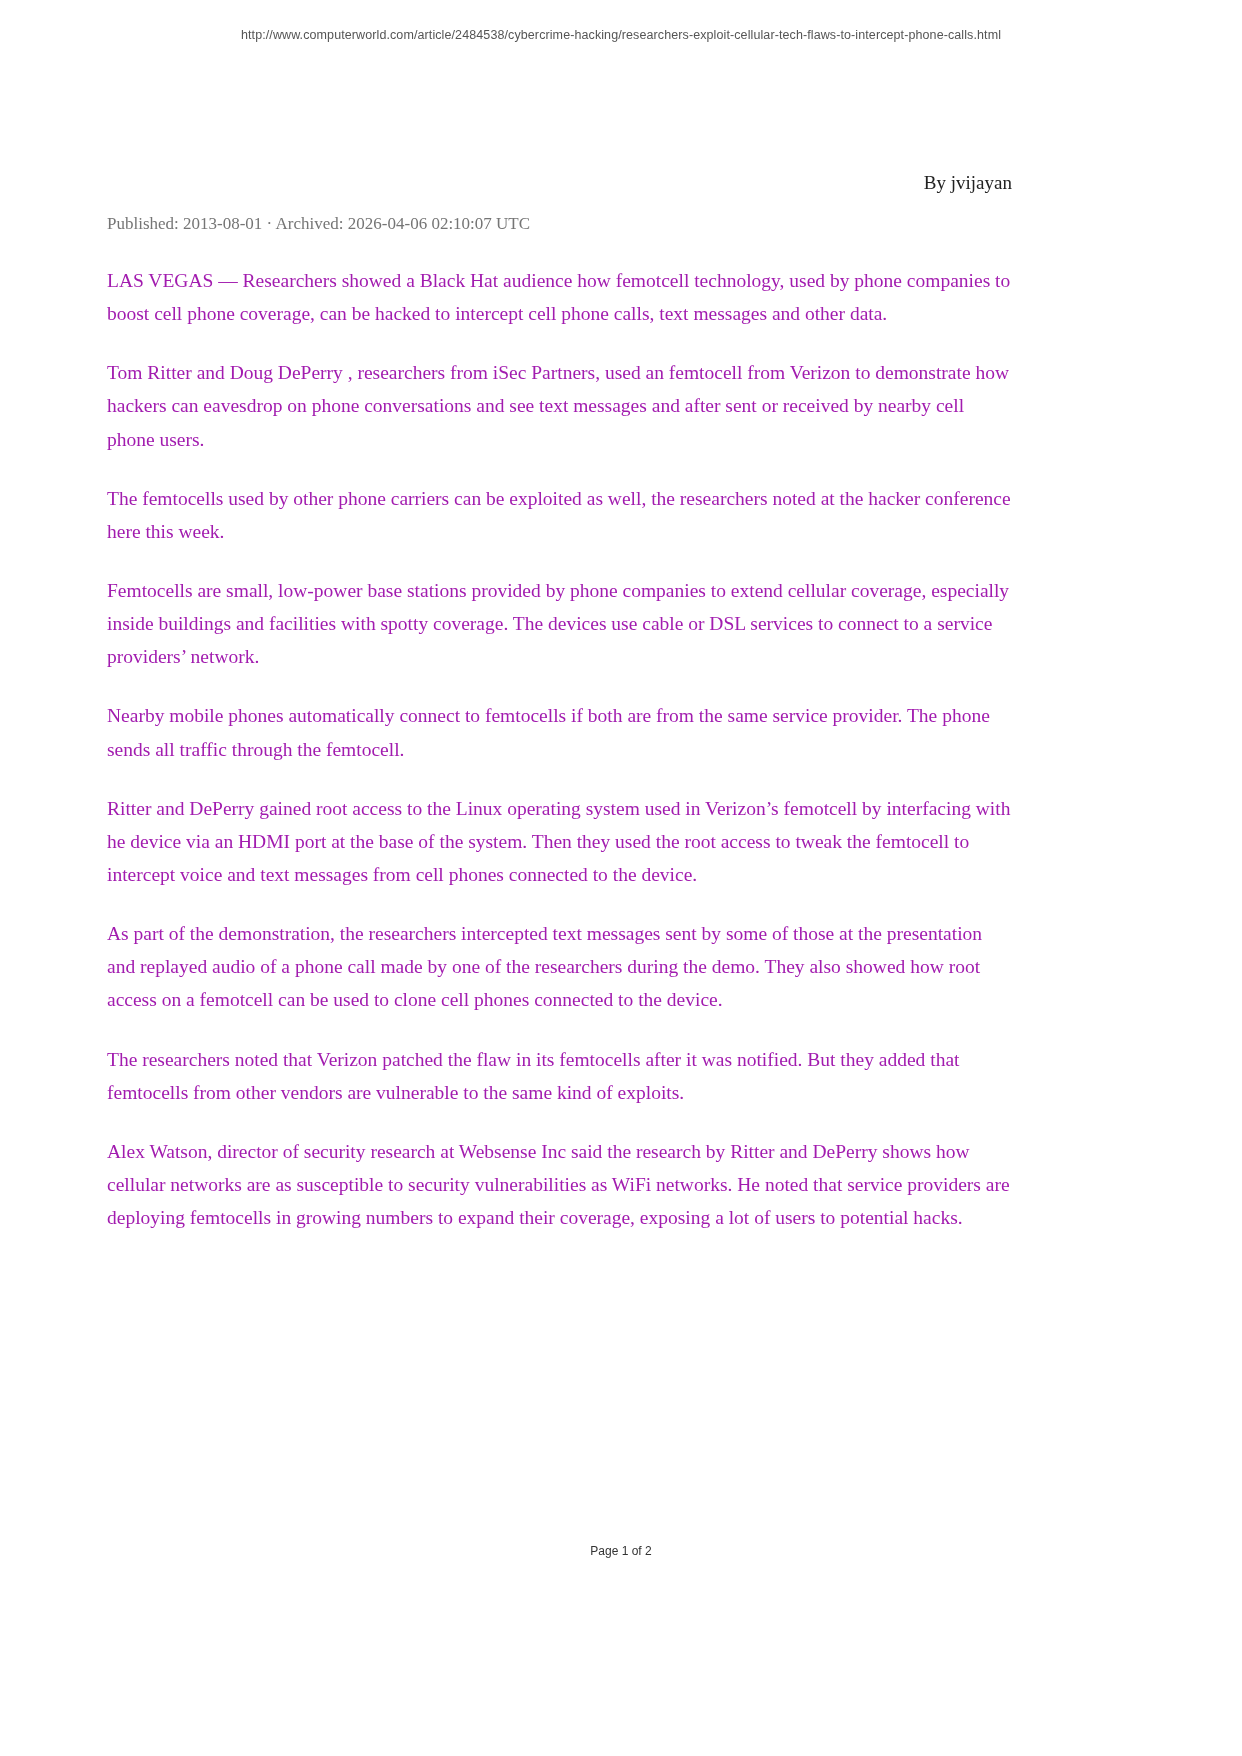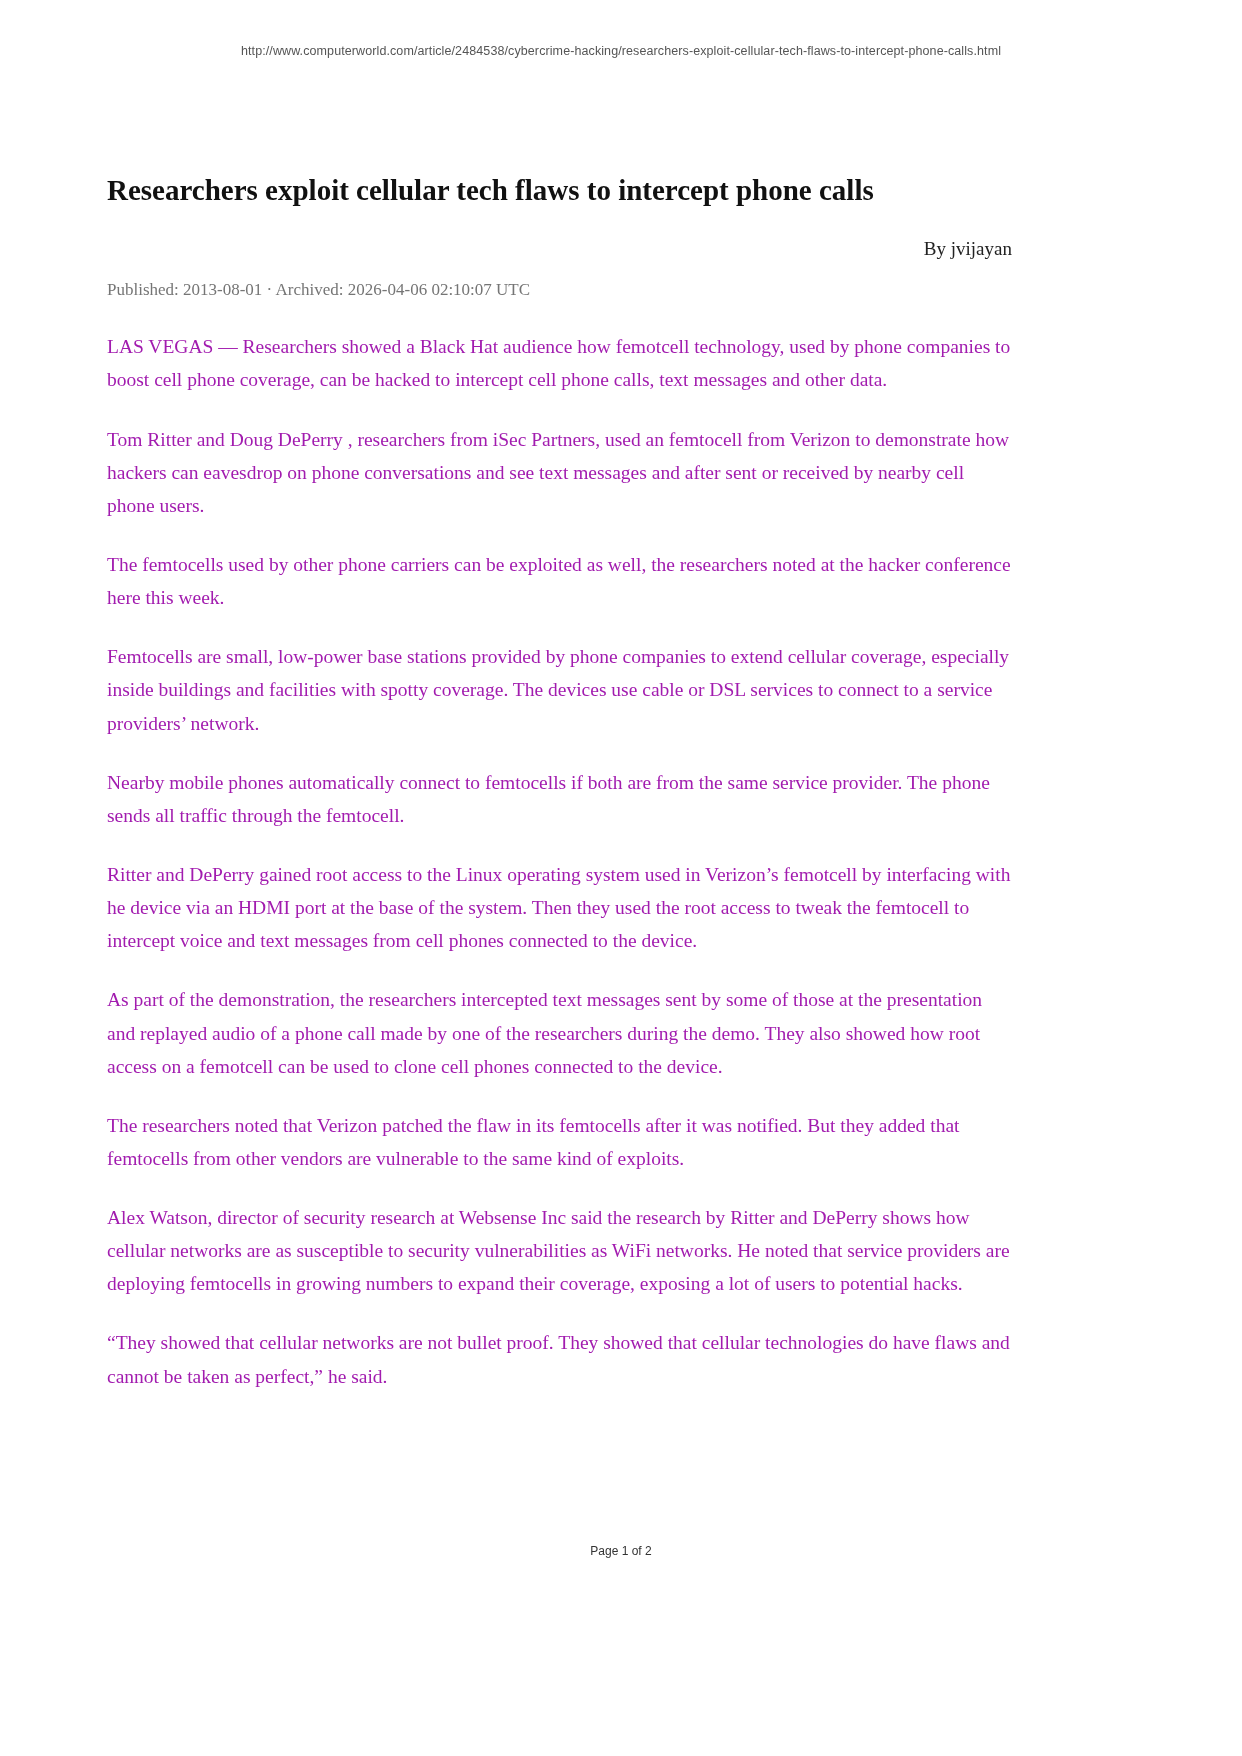--- a/index.html
+++ b/index.html
@@ -13,21 +13,21 @@
     height: 1756px;
     margin: 0 auto;
     background: #ffffff;
     box-sizing: border-box;
     font-family: "Liberation Serif", serif;
     color: #1a1a1a;
     overflow: hidden;
   }
   .url-header {
     position: absolute;
-    top: 44px;
+    top: 28px;
     left: 0;
     width: 100%;
     text-align: center;
     font-family: "Liberation Sans", sans-serif;
     font-size: 12.5px;
     color: #555555;
     letter-spacing: 0.1px;
   }
   .content {
     position: absolute;
@@ -73,36 +73,34 @@
 </style>
 </head>
 <body>
 
 <div class="page">
 
   <div class="url-header">http://www.computerworld.com/article/2484538/cybercrime-hacking/researchers-exploit-cellular-tech-flaws-to-intercept-phone-calls.html</div>
 
   <div class="content">
 
-    <h1 class="article-title">Researchers exploit cellular tech flaws to intercept phone calls</h1>
 
     <div class="byline">By jvijayan</div>
 
     <div class="meta-line">Published: 2013-08-01 · Archived: 2026-04-06 02:10:07 UTC</div>
 
     <div class="body-text">
       <p>LAS VEGAS — Researchers showed a Black Hat audience how femotcell technology, used by phone companies to boost cell phone coverage, can be hacked to intercept cell phone calls, text messages and other data.</p>
       <p>Tom Ritter and Doug DePerry , researchers from iSec Partners, used an femtocell from Verizon to demonstrate how hackers can eavesdrop on phone conversations and see text messages and after sent or received by nearby cell phone users.</p>
       <p>The femtocells used by other phone carriers can be exploited as well, the researchers noted at the hacker conference here this week.</p>
       <p>Femtocells are small, low-power base stations provided by phone companies to extend cellular coverage, especially inside buildings and facilities with spotty coverage. The devices use cable or DSL services to connect to a service providers’ network.</p>
       <p>Nearby mobile phones automatically connect to femtocells if both are from the same service provider. The phone sends all traffic through the femtocell.</p>
       <p>Ritter and DePerry gained root access to the Linux operating system used in Verizon’s femotcell by interfacing with he device via an HDMI port at the base of the system. Then they used the root access to tweak the femtocell to intercept voice and text messages from cell phones connected to the device.</p>
       <p>As part of the demonstration, the researchers intercepted text messages sent by some of those at the presentation and replayed audio of a phone call made by one of the researchers during the demo. They also showed how root access on a femotcell can be used to clone cell phones connected to the device.</p>
       <p>The researchers noted that Verizon patched the flaw in its femtocells after it was notified. But they added that femtocells from other vendors are vulnerable to the same kind of exploits.</p>
       <p>Alex Watson, director of security research at Websense Inc said the research by Ritter and DePerry shows how cellular networks are as susceptible to security vulnerabilities as WiFi networks. He noted that service providers are deploying femtocells in growing numbers to expand their coverage, exposing a lot of users to potential hacks.</p>
-      <p>“They showed that cellular networks are not bullet proof. They showed that cellular technologies do have flaws and cannot be taken as perfect,” he said.</p>
     </div>
 
   </div>
 
   <div class="page-footer">Page 1 of 2</div>
 
 </div>
 
 </body></html>

